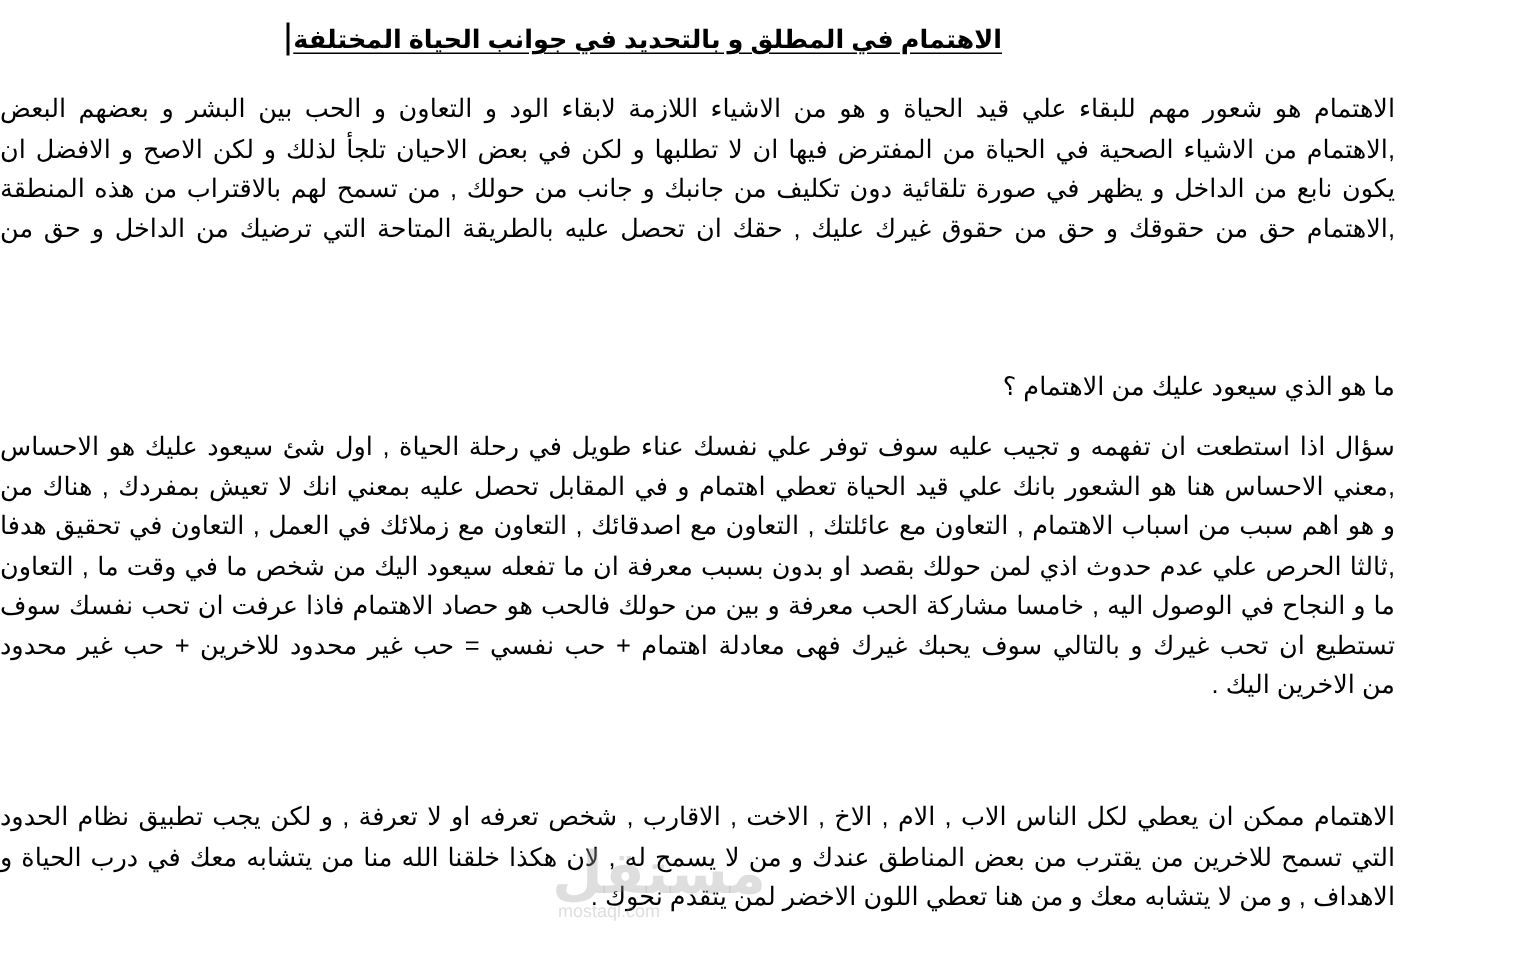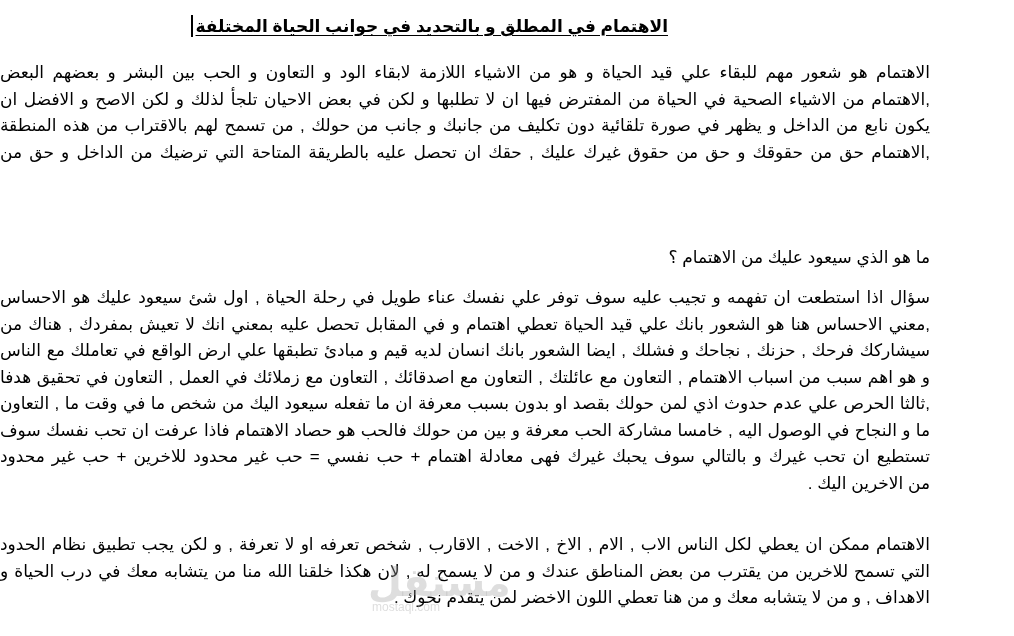--- a/index.html
+++ b/index.html
@@ -104,21 +104,20 @@
     <span class="line">,الاهتمام حق من حقوقك و حق من حقوق غيرك عليك , حقك ان تحصل عليه بالطريقة المتاحة التي ترضيك من الداخل و حق من</span>
   </div>
 
   <div class="para" id="q1">
     <span class="line last">ما هو الذي سيعود عليك من الاهتمام ؟</span>
   </div>
 
   <div class="para" id="p2">
     <span class="line">سؤال اذا استطعت ان تفهمه و تجيب عليه سوف توفر علي نفسك عناء طويل في رحلة الحياة , اول شئ سيعود عليك هو الاحساس</span>
     <span class="line">,معني الاحساس هنا هو الشعور بانك علي قيد الحياة تعطي اهتمام و في المقابل تحصل عليه بمعني انك لا تعيش بمفردك , هناك من</span>
-    <span class="line">سيشاركك فرحك , حزنك , نجاحك و فشلك , ايضا الشعور بانك انسان لديه قيم و مبادئ تطبقها علي ارض الواقع في تعاملك مع الناس</span>
     <span class="line">و هو اهم سبب من اسباب الاهتمام , التعاون مع عائلتك , التعاون مع اصدقائك , التعاون مع زملائك في العمل , التعاون في تحقيق هدفا</span>
     <span class="line">,ثالثا الحرص علي عدم حدوث اذي لمن حولك بقصد او بدون بسبب معرفة ان ما تفعله سيعود اليك من شخص ما في وقت ما , التعاون</span>
     <span class="line">ما و النجاح في الوصول اليه , خامسا مشاركة الحب معرفة و بين من حولك فالحب هو حصاد الاهتمام فاذا عرفت ان تحب نفسك سوف</span>
     <span class="line">تستطيع ان تحب غيرك و بالتالي سوف يحبك غيرك فهى معادلة اهتمام + حب نفسي = حب غير محدود للاخرين + حب غير محدود</span>
     <span class="line last">من الاخرين اليك .</span>
   </div>
 
   <div class="para" id="p3">
     <span class="line">الاهتمام ممكن ان يعطي لكل الناس الاب , الام , الاخ , الاخت , الاقارب , شخص تعرفه او لا تعرفة , و لكن يجب تطبيق نظام الحدود</span>
     <span class="line">التي تسمح للاخرين من يقترب من بعض المناطق عندك و من لا يسمح له , لان هكذا خلقنا الله منا من يتشابه معك في درب الحياة و</span>

